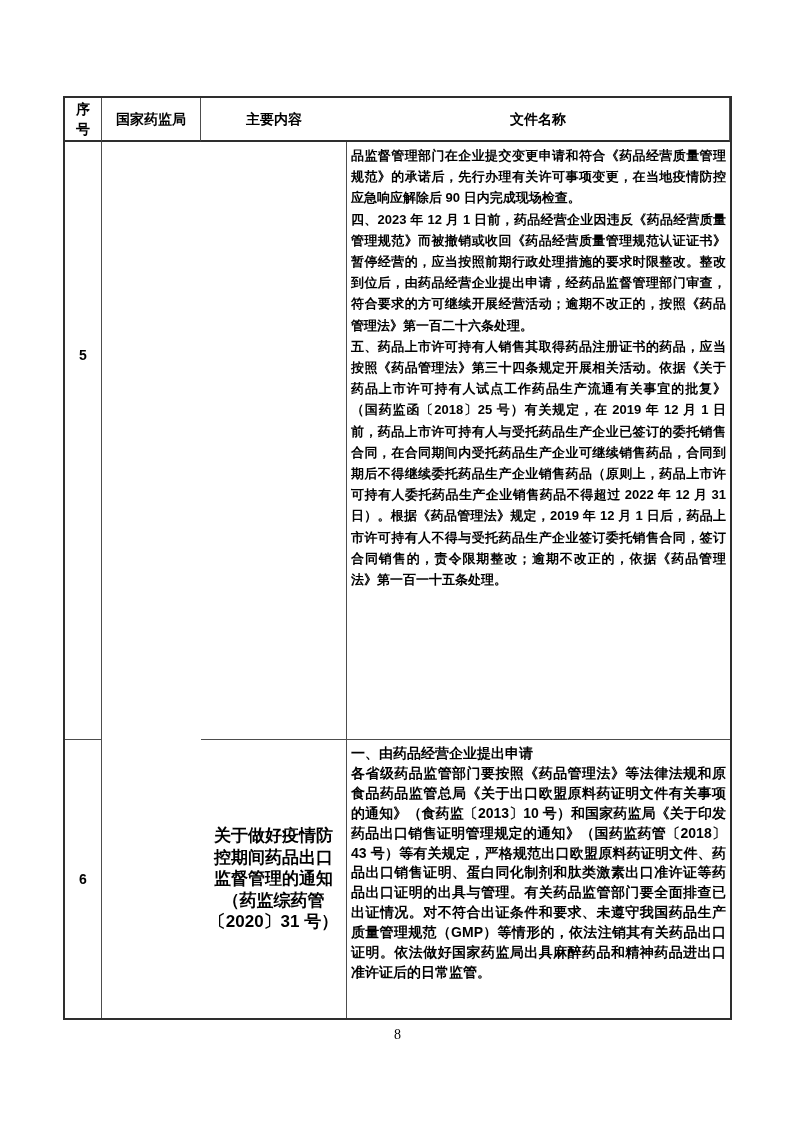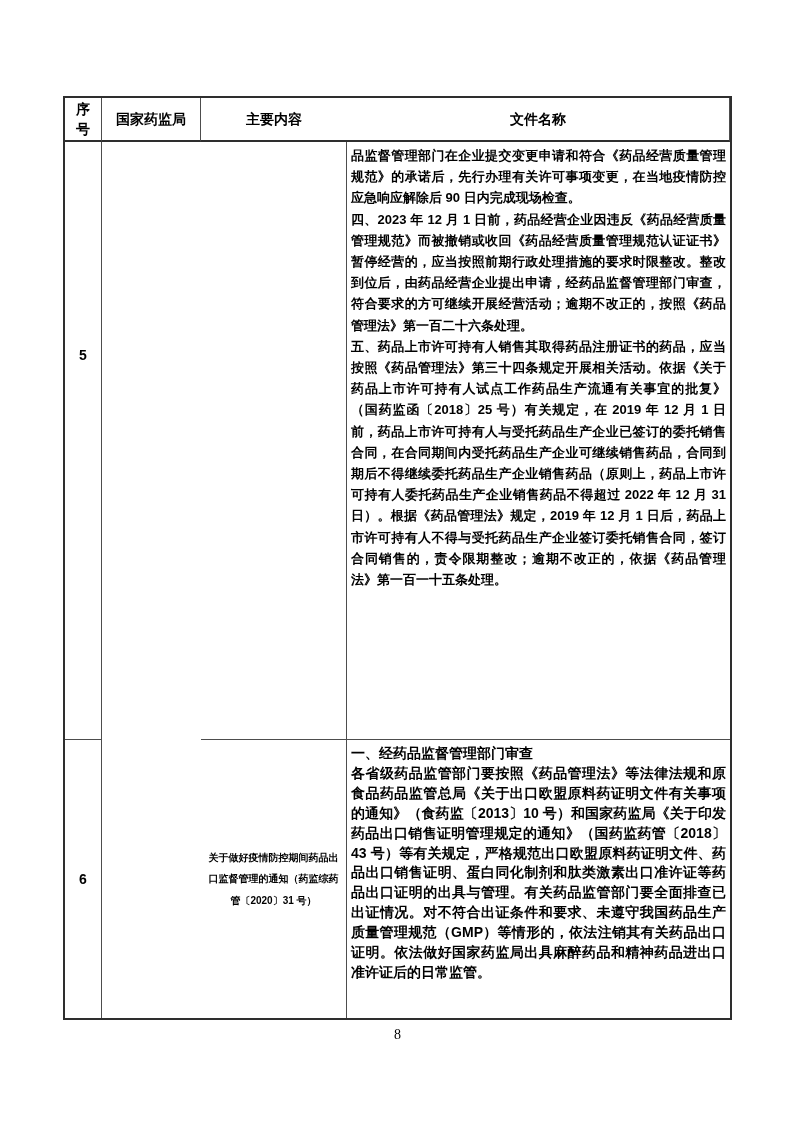--- a/index.html
+++ b/index.html
@@ -61,21 +61,21 @@
     grid-column:1; grid-row:3;
     border-right:1px solid #4d4d4d;
     display:flex; align-items:center; justify-content:center;
     font-weight:bold; font-size:14px;
   }
   .cell-doc6 {
     grid-column:3; grid-row:3;
     border-right:1px solid #4d4d4d;
     display:flex; flex-direction:column; align-items:center; justify-content:center;
     text-align:center; padding:0 6px;
-    font-weight:bold; font-size:10px; line-height:21.5px;
+    font-weight:bold; font-size:17px; line-height:21.5px;
   }
   .cell-main6 {
     grid-column:4; grid-row:3;
     padding:4px 4px 0 4px;
     font-weight:bold; font-size:14px; line-height:19.9px;
     text-align:justify; overflow:hidden;
   }
   .para { text-align:justify; }
   .page-number {
     position:absolute;
@@ -103,21 +103,21 @@
     <div class="cell-doc5"></div>
     <div class="cell-main5">
         <div class="para">品监督管理部门在企业提交变更申请和符合《药品经营质量管理规范》的承诺后，先行办理有关许可事项变更，在当地疫情防控应急响应解除后 90 日内完成现场检查。</div>
         <div class="para">四、2023 年 12 月 1 日前，药品经营企业因违反《药品经营质量管理规范》而被撤销或收回《药品经营质量管理规范认证证书》暂停经营的，应当按照前期行政处理措施的要求时限整改。整改到位后，由药品经营企业提出申请，经药品监督管理部门审查，符合要求的方可继续开展经营活动；逾期不改正的，按照《药品管理法》第一百二十六条处理。</div>
         <div class="para">五、药品上市许可持有人销售其取得药品注册证书的药品，应当按照《药品管理法》第三十四条规定开展相关活动。依据《关于药品上市许可持有人试点工作药品生产流通有关事宜的批复》（国药监函〔2018〕25 号）有关规定，在 2019 年 12 月 1 日前，药品上市许可持有人与受托药品生产企业已签订的委托销售合同，在合同期间内受托药品生产企业可继续销售药品，合同到期后不得继续委托药品生产企业销售药品（原则上，药品上市许可持有人委托药品生产企业销售药品不得超过 2022 年 12 月 31 日）。根据《药品管理法》规定，2019 年 12 月 1 日后，药品上市许可持有人不得与受托药品生产企业签订委托销售合同，签订合同销售的，责令限期整改；逾期不改正的，依据《药品管理法》第一百一十五条处理。</div>
       </div>
 
     <div class="cell-seq6">6</div>
     <div class="cell-doc6">关于做好疫情防控期间药品出口监督管理的通知（药监综药管〔2020〕31 号）</div>
     <div class="cell-main6">
-        <div class="para">一、经药品监督管理部门审查</div>
+        <div class="para">一、由药品经营企业提出申请</div>
         <div class="para">各省级药品监管部门要按照《药品管理法》等法律法规和原食品药品监管总局《关于出口欧盟原料药证明文件有关事项的通知》（食药监〔2013〕10 号）和国家药监局《关于印发药品出口销售证明管理规定的通知》（国药监药管〔2018〕43 号）等有关规定，严格规范出口欧盟原料药证明文件、药品出口销售证明、蛋白同化制剂和肽类激素出口准许证等药品出口证明的出具与管理。有关药品监管部门要全面排查已出证情况。对不符合出证条件和要求、未遵守我国药品生产质量管理规范（GMP）等情形的，依法注销其有关药品出口证明。依法做好国家药监局出具麻醉药品和精神药品进出口准许证后的日常监管。</div>
       </div>
 
   </div>
 
   <div class="page-number">8</div>
 
 </div>
 
 </body></html>

